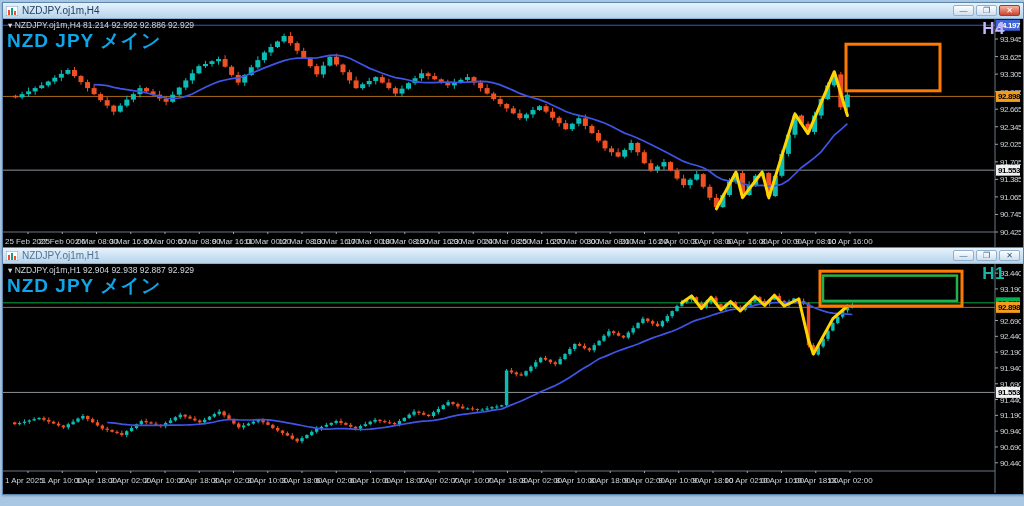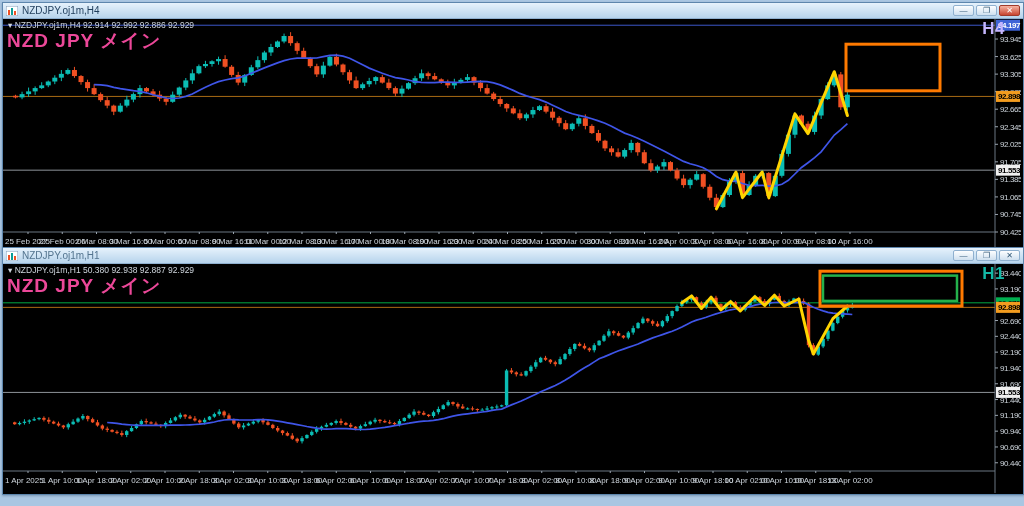--- a/index.html
+++ b/index.html
@@ -12,21 +12,21 @@
   .titlebar .title{margin-left:4px;flex:1;white-space:nowrap;overflow:hidden;}
   .titlebar.inactive .title{color:#53748f;}
   .tb{width:21px;height:11px;margin-left:2px;border:1px solid #8fb0cf;border-radius:2px;
       background:linear-gradient(#fdfeff,#cfe0ef);font-size:8px;line-height:9px;text-align:center;
       color:#345a78;box-sizing:border-box;cursor:default;}
   .tb.close-active{background:linear-gradient(#f6b3a1,#c84531);color:#fff;border-color:#a03a2a;}
   .client{position:relative;background:#000;}
   .client svg{display:block;}
   .overlay{position:absolute;pointer-events:none;white-space:nowrap;}
   .info{top:1px;left:5px;font-size:8.5px;color:#cfd6dd;letter-spacing:0;}
-  .wm{top:9px;left:4px;font-size:19px;font-weight:bold;color:#ec4899;letter-spacing:1px;}
+  .wm{top:9px;left:4px;font-size:19px;font-weight:bold;color:#0ea5e9;letter-spacing:1px;}
   .tf{top:0;right:18px;font-size:17px;font-weight:bold;letter-spacing:.5px;}
 </style>
 </head>
 <body>
 
 <div class="win" style="top:2px;height:250px;">
   <div class="titlebar">
     <svg width="12" height="10">
       <rect x="0" y="0" width="12" height="10" fill="#fff" stroke="#7d9cba"></rect>
       <rect x="2" y="4" width="2" height="5" fill="#f05023"></rect>
@@ -382,21 +382,21 @@
         <line x1="778.5" x2="778.5" y1="213" y2="215" stroke="#9aa4ae"></line>
         <text x="778.5" y="225" fill="#cfd6dd" font-size="8" text-anchor="middle" font-family="&quot;Liberation Sans&quot;,sans-serif">8 Apr 00:00</text>
         <line x1="812.75" x2="812.75" y1="213" y2="215" stroke="#9aa4ae"></line>
         <text x="812.75" y="225" fill="#cfd6dd" font-size="8" text-anchor="middle" font-family="&quot;Liberation Sans&quot;,sans-serif">9 Apr 08:00</text>
         <line x1="847" x2="847" y1="213" y2="215" stroke="#9aa4ae"></line>
         <text x="847" y="225" fill="#cfd6dd" font-size="8" text-anchor="middle" font-family="&quot;Liberation Sans&quot;,sans-serif">10 Apr 16:00</text>
       </svg>
     <div class="overlay info">
       <span>▾</span>
       <span>NZDJPY.oj1m,H4</span>
-      <span>92.914 92.992 92.886 92.929</span>
+      <span>81.214 92.992 92.886 92.929</span>
     </div>
     <div class="overlay wm">NZD JPY メイン</div>
     <div class="overlay tf" style="color: #c4b5fd;">H4</div>
   </div>
 </div>
 
 <div class="win" style="top:247px;height:246px;">
   <div class="titlebar inactive">
     <svg width="12" height="10">
       <rect x="0" y="0" width="12" height="10" fill="#fff" stroke="#7d9cba"></rect>
@@ -844,18 +844,18 @@
         <line x1="778.5" x2="778.5" y1="207" y2="209" stroke="#9aa4ae"></line>
         <text x="778.5" y="219" fill="#cfd6dd" font-size="8" text-anchor="middle" font-family="&quot;Liberation Sans&quot;,sans-serif">10 Apr 10:00</text>
         <line x1="812.75" x2="812.75" y1="207" y2="209" stroke="#9aa4ae"></line>
         <text x="812.75" y="219" fill="#cfd6dd" font-size="8" text-anchor="middle" font-family="&quot;Liberation Sans&quot;,sans-serif">10 Apr 18:00</text>
         <line x1="847" x2="847" y1="207" y2="209" stroke="#9aa4ae"></line>
         <text x="847" y="219" fill="#cfd6dd" font-size="8" text-anchor="middle" font-family="&quot;Liberation Sans&quot;,sans-serif">13 Apr 02:00</text>
       </svg>
     <div class="overlay info">
       <span>▾</span>
       <span>NZDJPY.oj1m,H1</span>
-      <span>50.380 92.938 92.887 92.929</span>
+      <span>92.904 92.938 92.887 92.929</span>
     </div>
     <div class="overlay wm">NZD JPY メイン</div>
     <div class="overlay tf" style="color: #14b8a6;">H1</div>
   </div>
 </div>
 
 </body></html>

